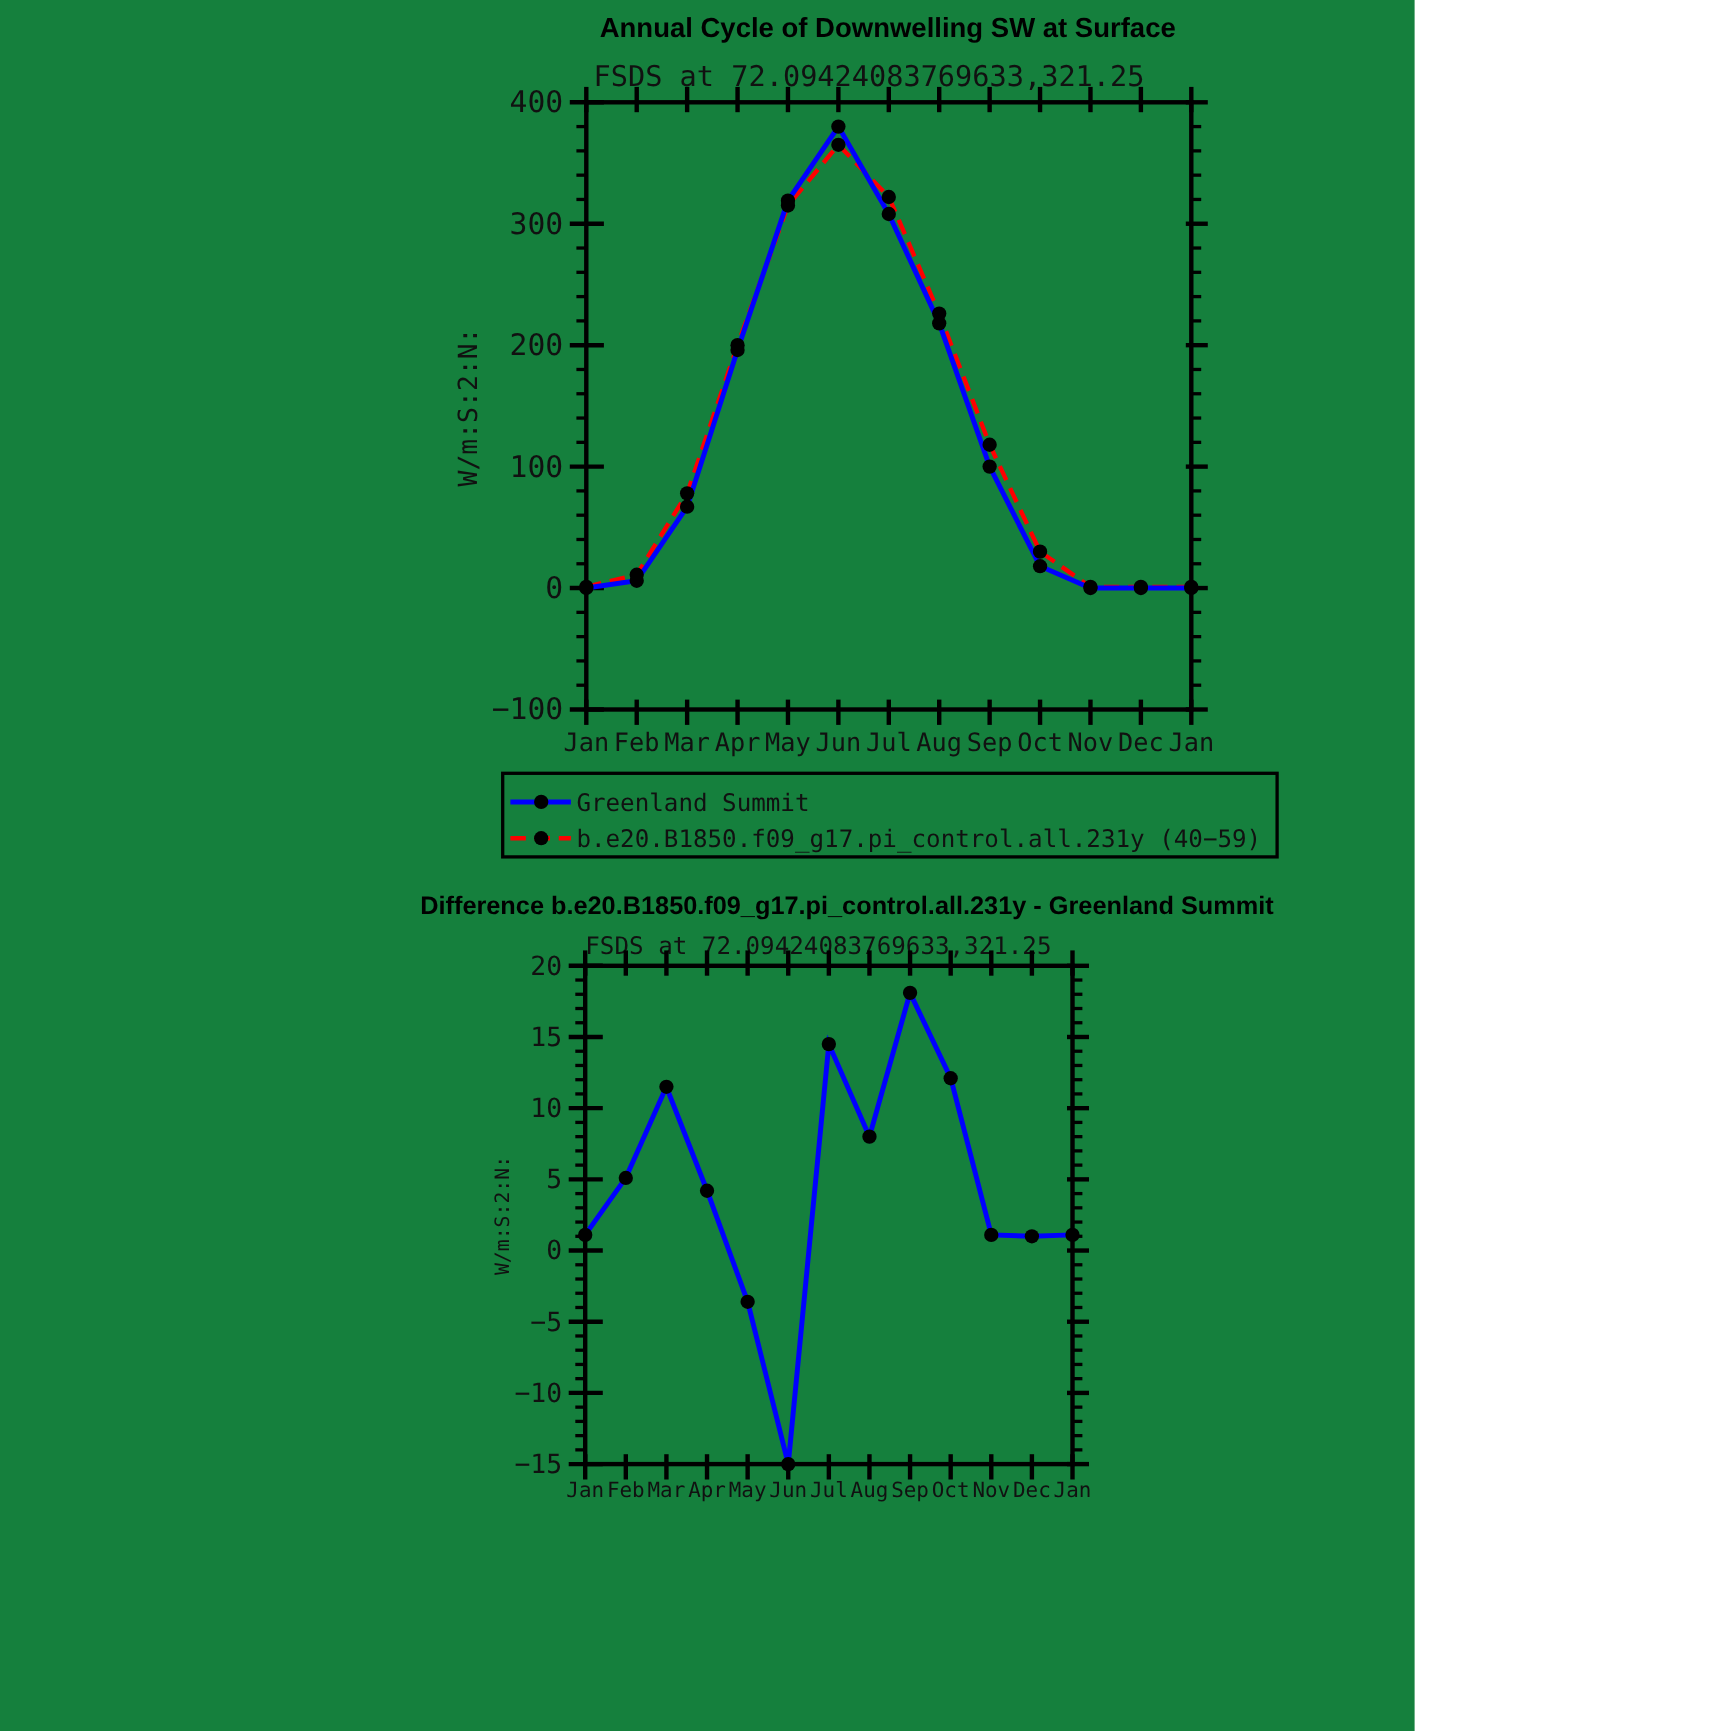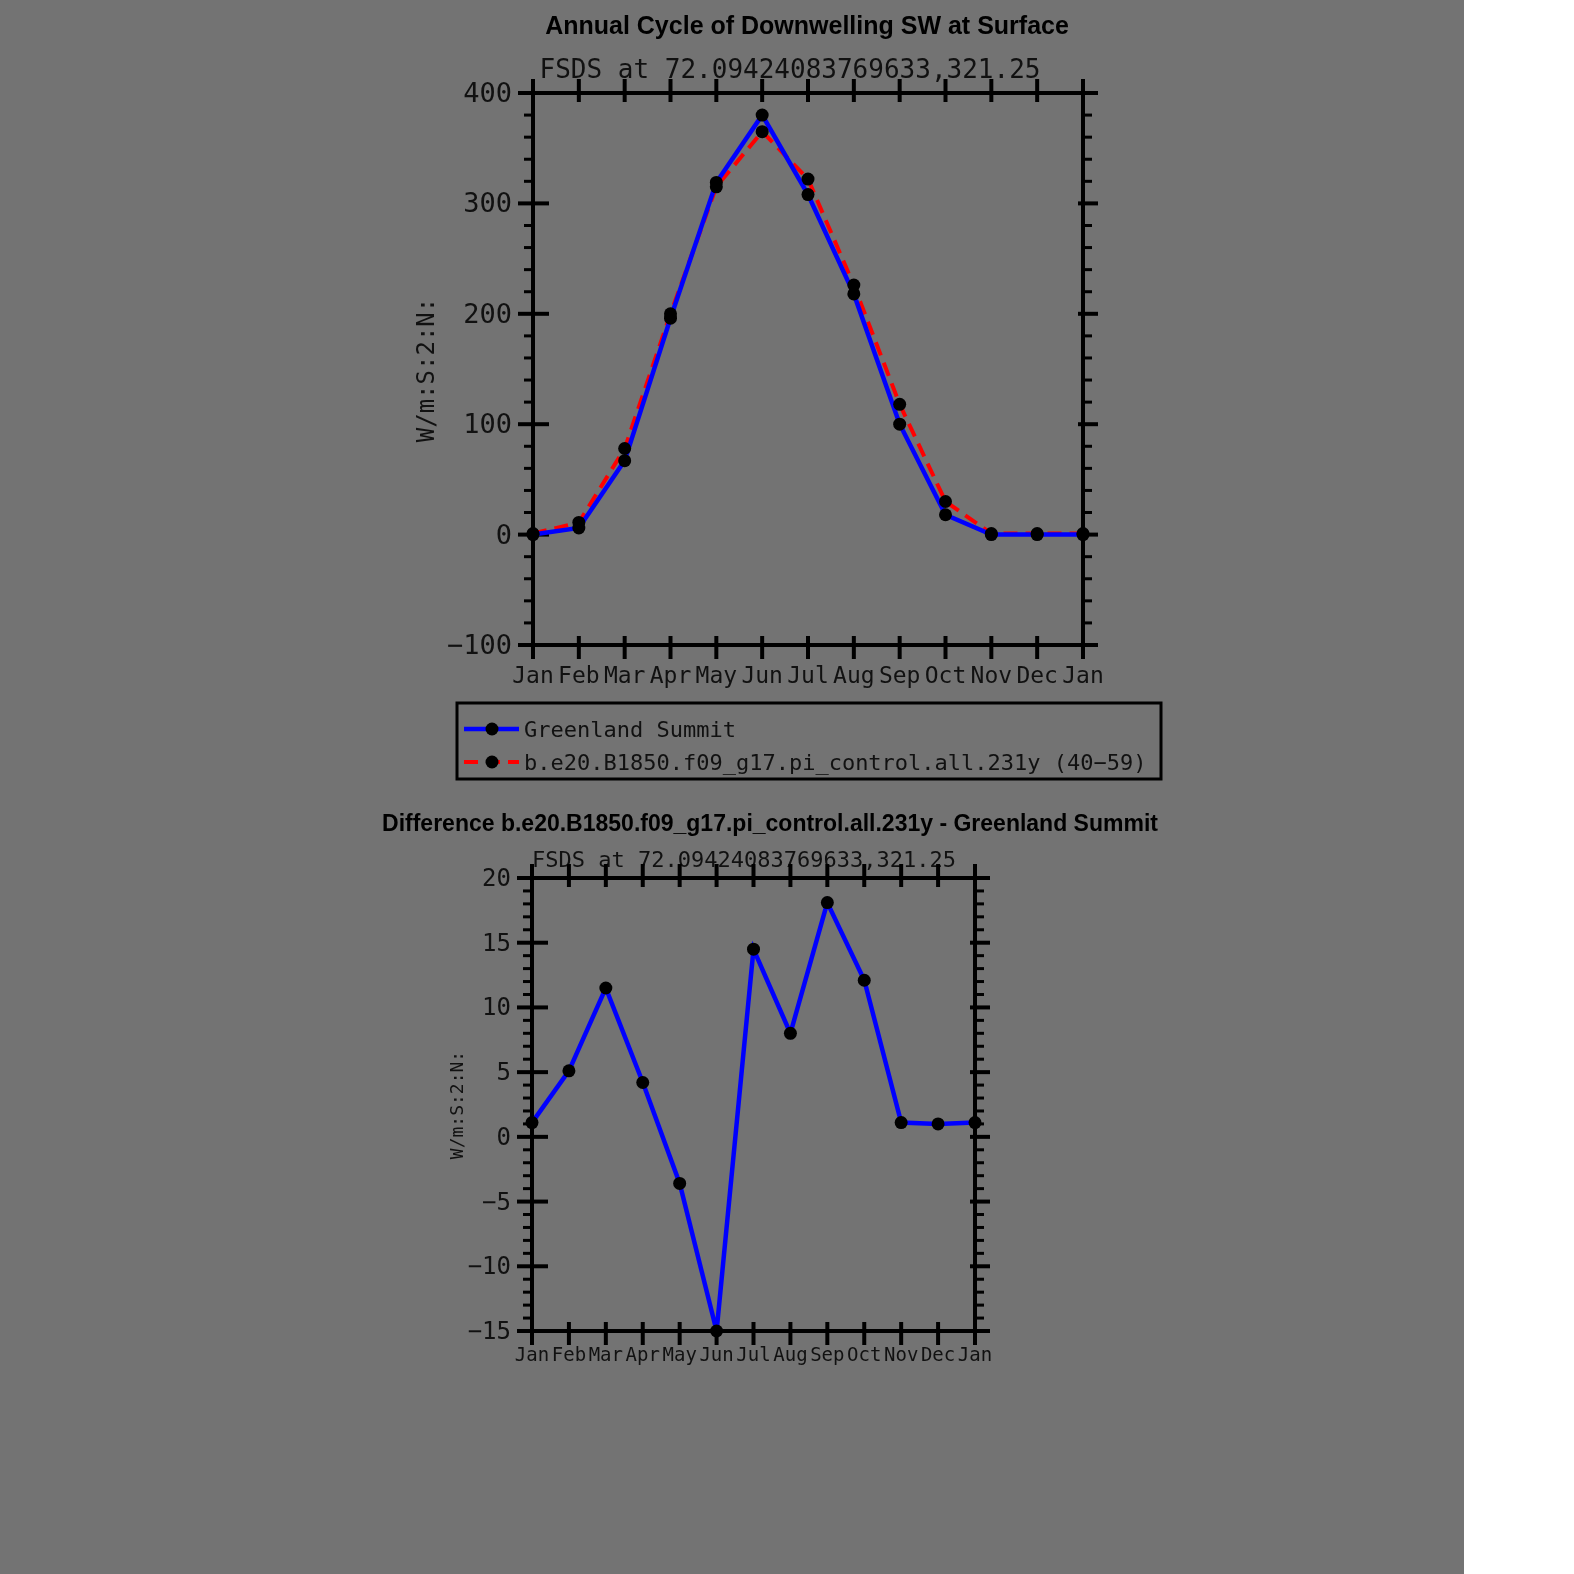--- a/index.html
+++ b/index.html
@@ -1,16 +1,16 @@
 <!DOCTYPE html>
 <html><head>
 <meta charset="utf-8">
 <style>
   html,body{margin:0;padding:0;background:#ffffff;}
-  .page{position:relative;width:1464px;height:1574px;background:#737373;overflow:hidden;}
+  .page{position:relative;width:1286px;height:1574px;background:#15803d;overflow:hidden;}
   svg{display:block;}
   
   .t-title{font:bold 25px "Liberation Sans",sans-serif;fill:#000;text-anchor:middle;}
   .b-title{font:bold 23px "Liberation Sans",sans-serif;fill:#000;text-anchor:middle;}
   .t-sub{font:26px "DejaVu Sans Mono",monospace;fill:#111;text-anchor:middle;}
   .b-sub{font:22px "DejaVu Sans Mono",monospace;fill:#111;text-anchor:middle;}
   .ylab-t{font:24px "DejaVu Sans Mono",monospace;fill:#111;text-anchor:middle;}
   .ylab-b{font:18px "DejaVu Sans Mono",monospace;fill:#111;text-anchor:middle;}
   .tick-t{font:27px "DejaVu Sans Mono",monospace;fill:#111;text-anchor:end;}
   .tick-b{font:24px "DejaVu Sans Mono",monospace;fill:#111;text-anchor:end;}

